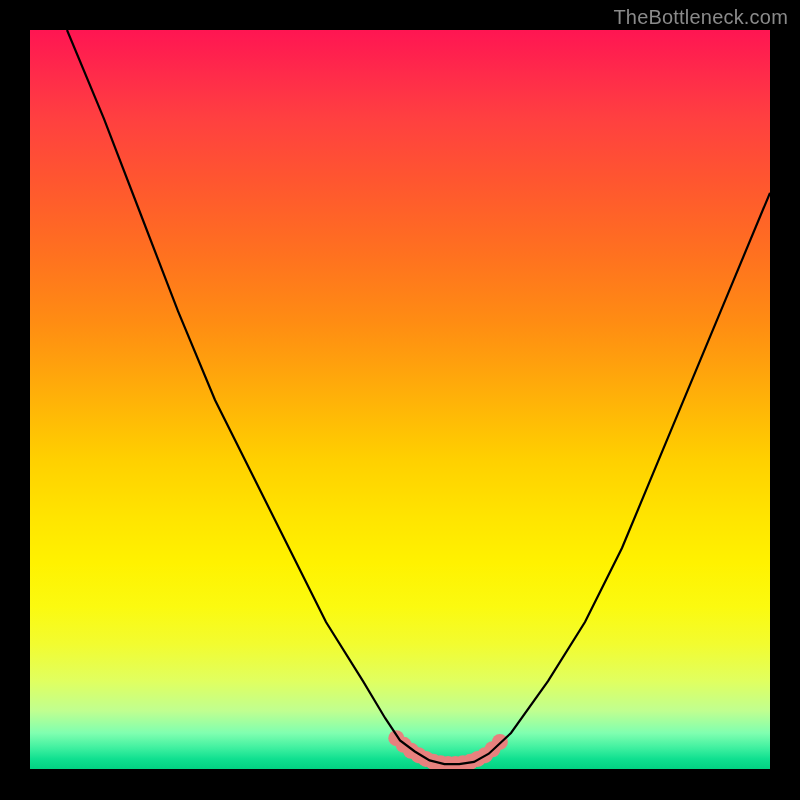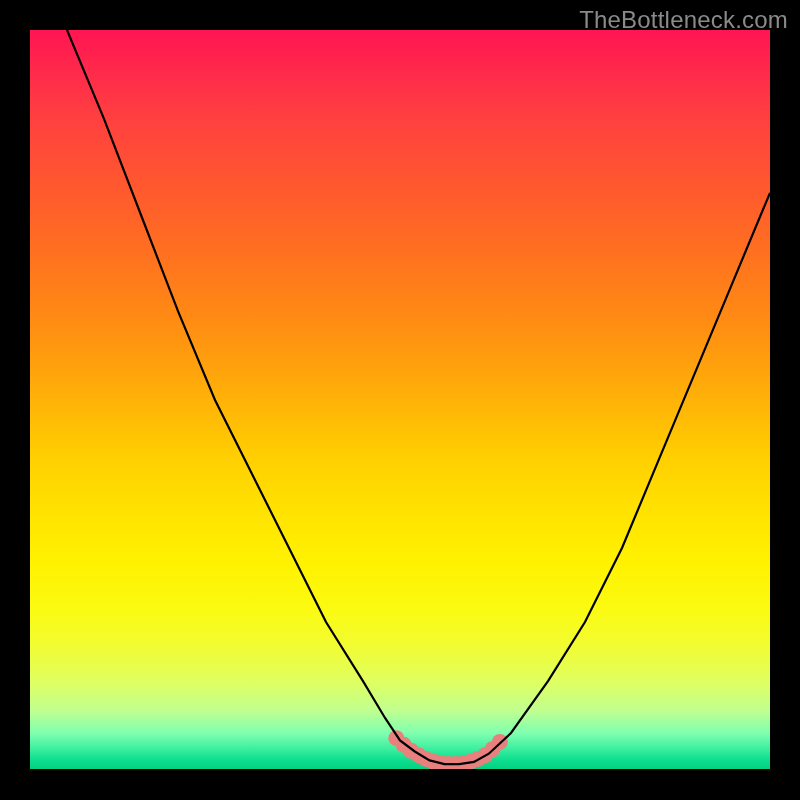--- a/index.html
+++ b/index.html
@@ -67,21 +67,21 @@
     top: 0;
     left: 0;
     width: 100%;
     height: 100%;
   }
   .watermark {
     position: absolute;
     top: 6px;
     right: 12px;
     color: #8a8a8a;
-    font-size: 24px;
+    font-size: 20px;
     font-weight: 500;
     letter-spacing: 0.2px;
   }
 </style>
 </head>
 <body>
 
 <div class="frame">
   <div class="plot-area">
     <div class="gradient"></div>

